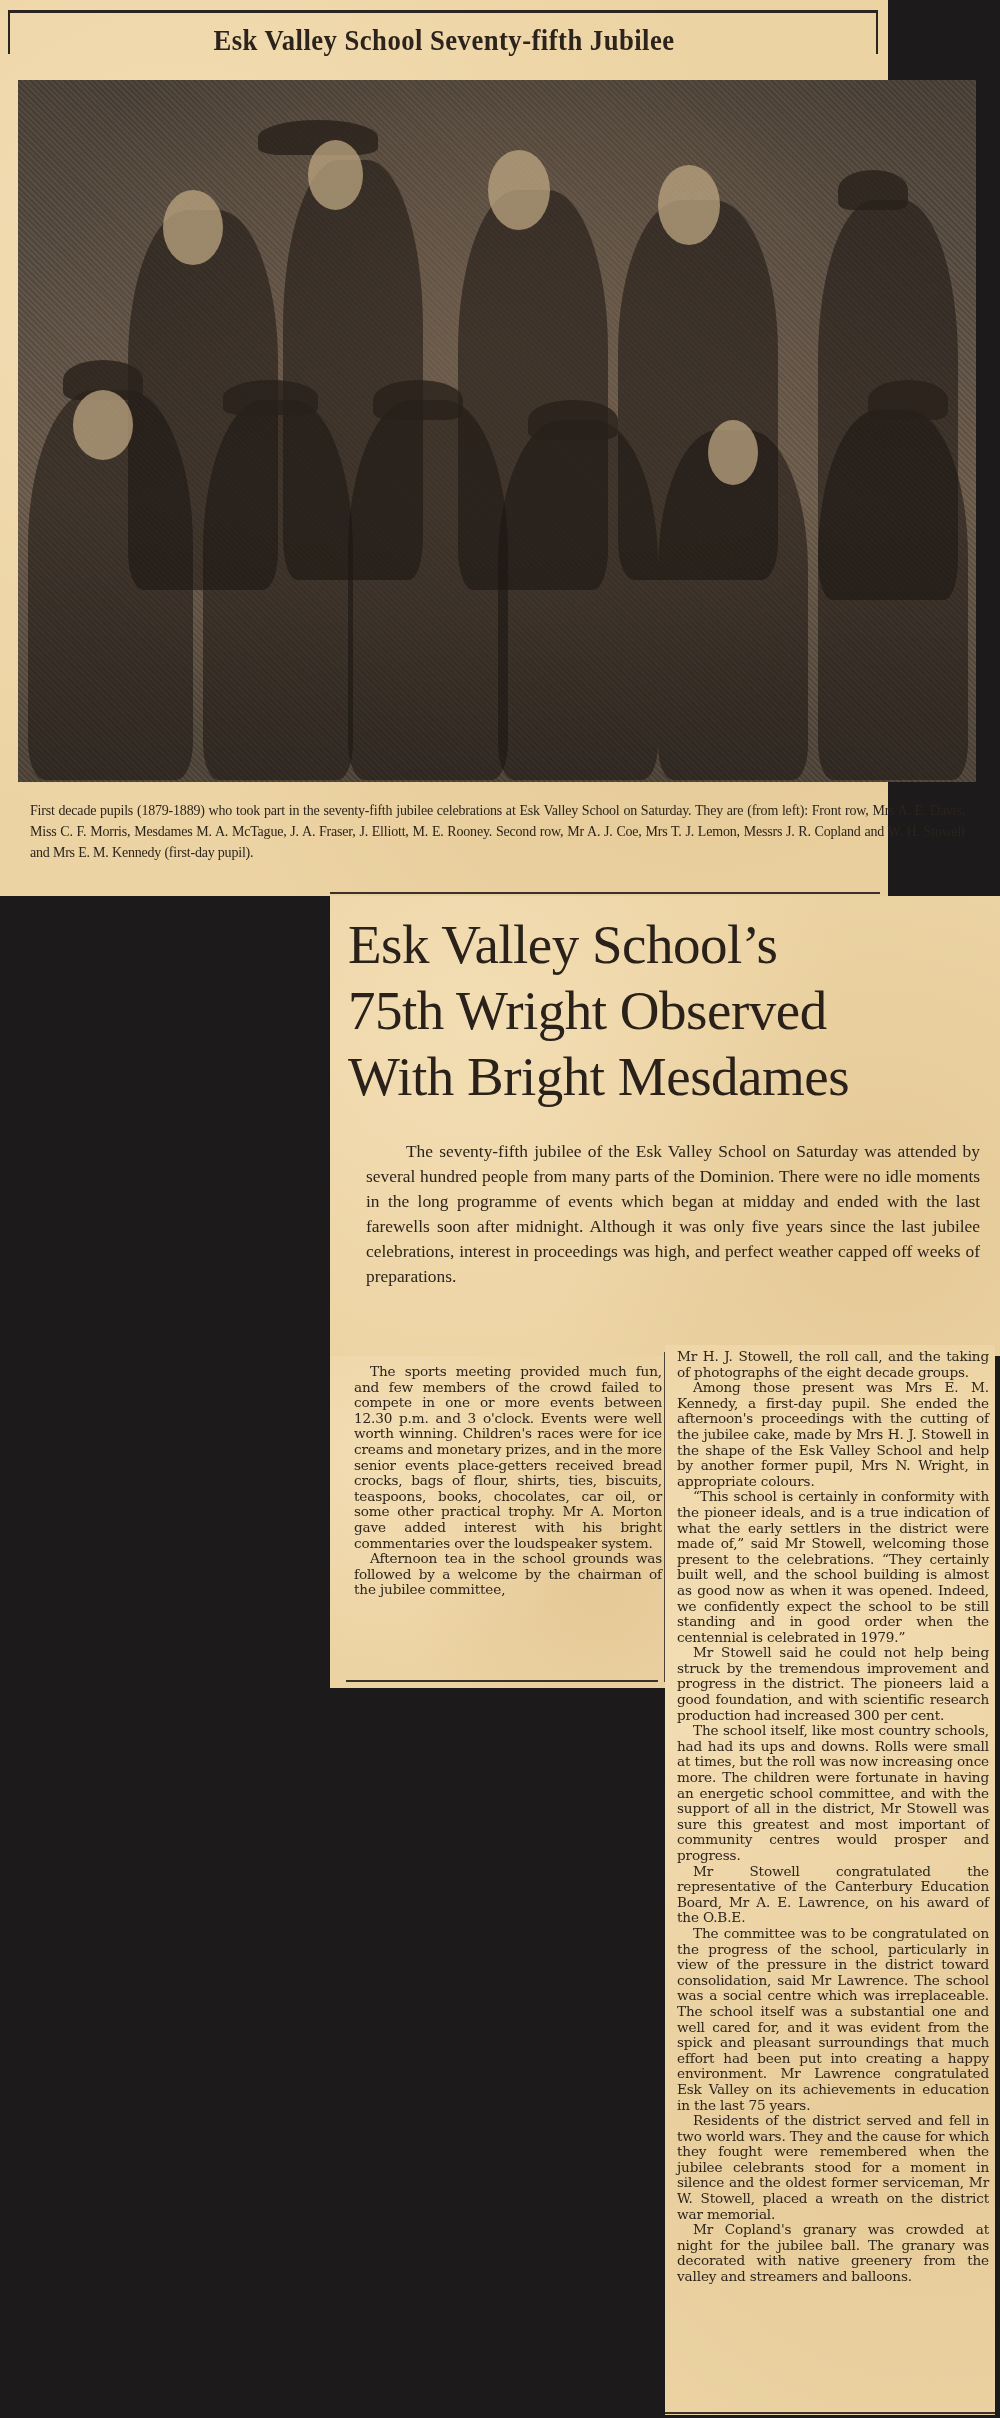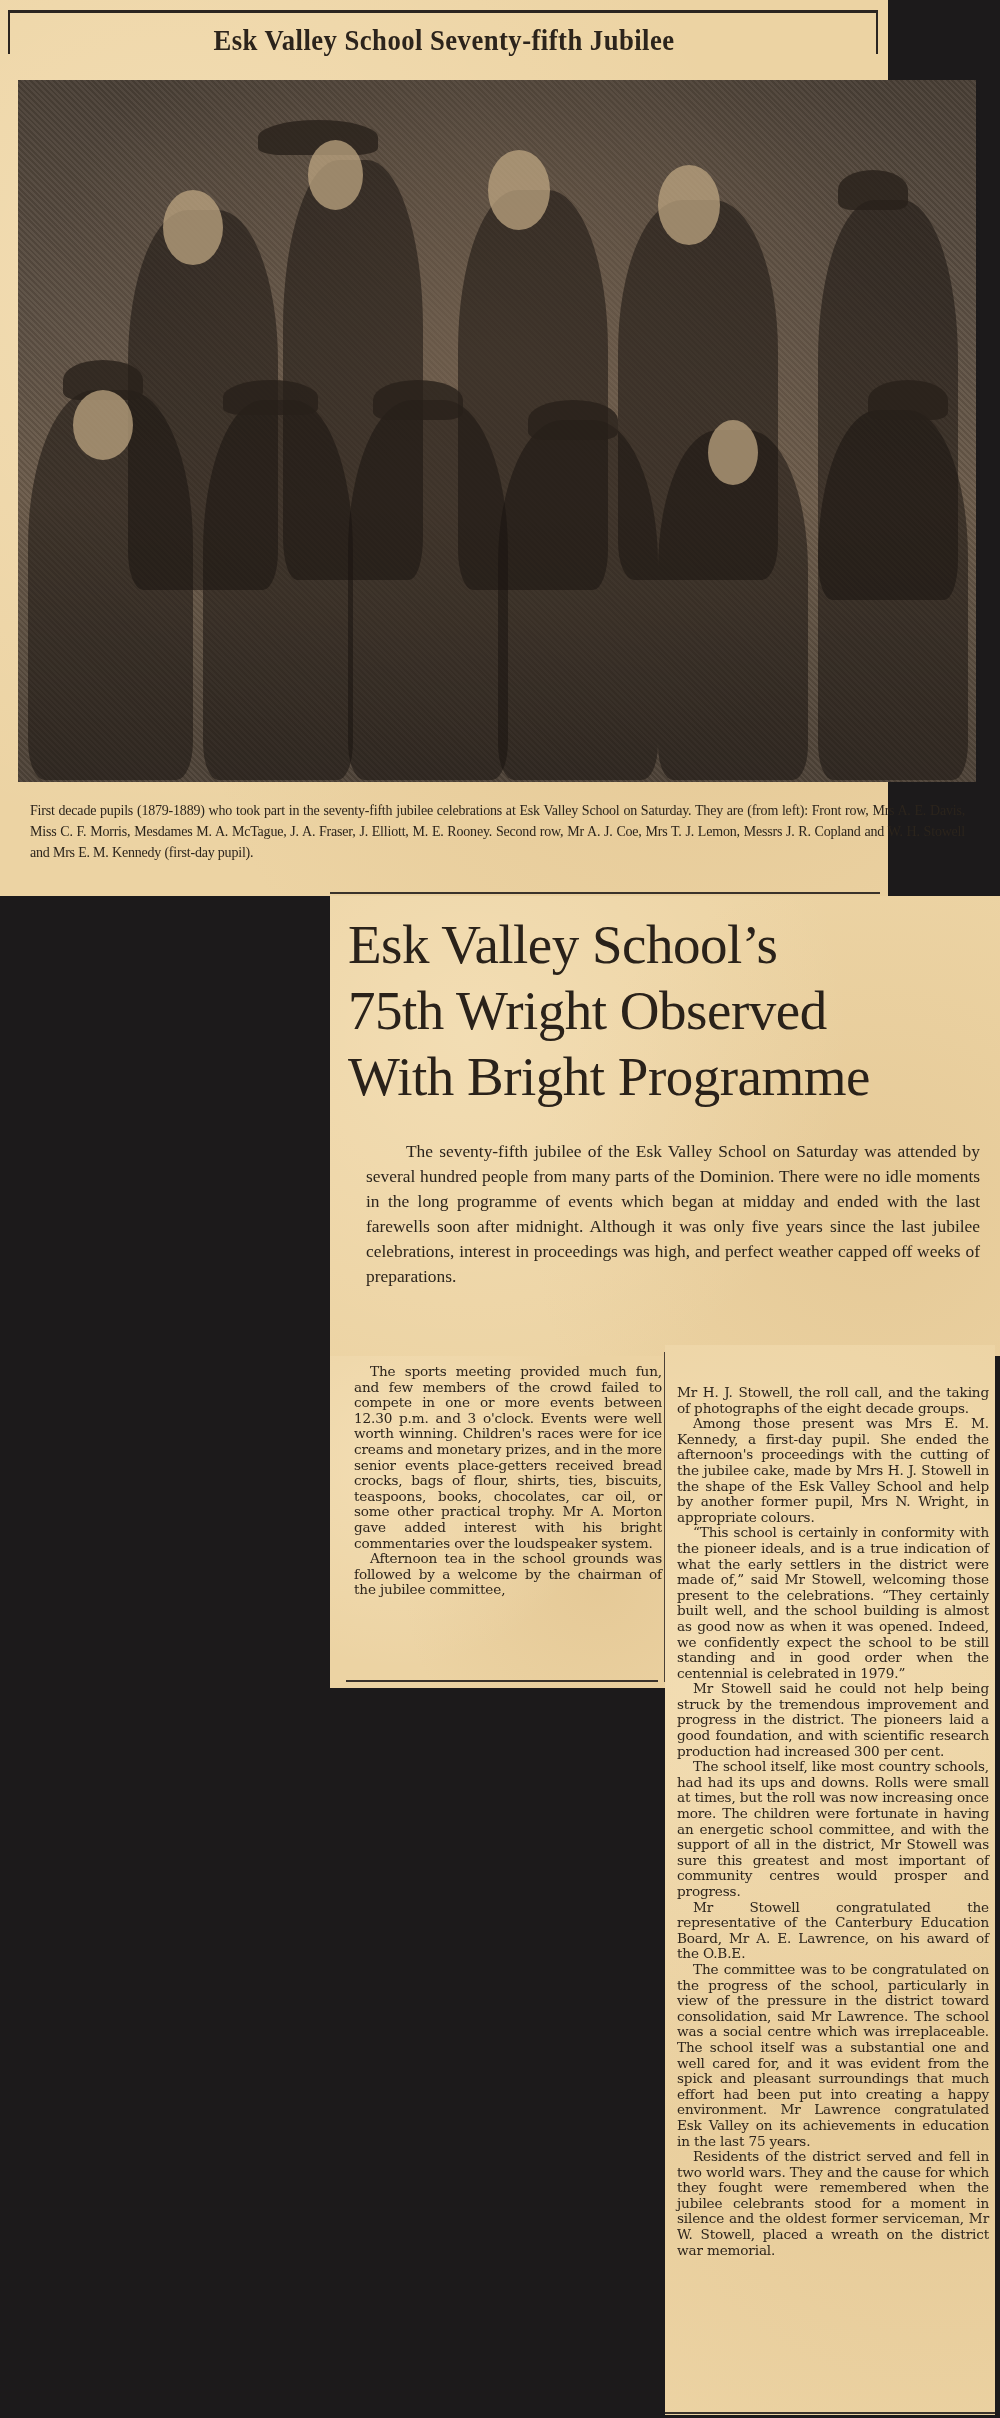--- a/index.html
+++ b/index.html
@@ -61,21 +61,21 @@
 
   
   #col-left { left: 330px; top: 1356px; width: 336px; height: 332px; }
   #col-right { left: 665px; top: 1345px; width: 330px; height: 1070px; }
   .col-text {
     position: absolute; font-family: "DejaVu Serif", serif; font-size: 13.6px;
     line-height: 15.6px; text-align: justify; color: #2c241c; letter-spacing: -0.15px;
     hyphens: manual;
   }
   .col-text p { margin: 0; text-indent: 16px; }
-  .col-text p.cont { text-indent: 0; margin-top: 36px; }
+  .col-text p.cont { text-indent: 0; }
   #col-left .col-text { left: 24px; top: 8px; width: 308px; }
   #col-right .col-text { left: 12px; top: 4px; width: 312px; }
   #col-left-rule { position: absolute; left: 16px; right: 8px; bottom: 6px; height: 2px; background: #3a322a; }
   #col-sep { position: absolute; left: 664px; top: 1352px; width: 1px; height: 330px; background: #4a4036; }
   #col-right-rule { position: absolute; left: 665px; width: 330px; top: 2412px; height: 2px; background: #3a322a; }
 </style>
 </head>
 <body>
 
 <div class="paper" id="top-clip">
@@ -114,21 +114,21 @@
   </div>
 
   <div id="caption">First decade pupils (1879-1889) who took part in the seventy-fifth jubilee celebrations at Esk Valley School on Saturday. They are (from left): Front row, Mrs A. E. Davis, Miss C. F. Morris, Mesdames M. A. McTague, J. A. Fraser, J. Elliott, M. E. Rooney. Second row, Mr A. J. Coe, Mrs T. J. Lemon, Messrs J. R. Copland and W. H. Stowell and Mrs E. M. Kennedy (first-day pupil).</div>
   <div id="caption-rule"></div>
 </div>
 
 <div class="paper" id="article-top">
   <div id="headline">
     <div>Esk Valley School’s</div>
     <div>75th Wright Observed</div>
-    <div>With Bright Programme</div>
+    <div>With Bright Mesdames</div>
   </div>
   <div id="intro">The seventy-fifth jubilee of the Esk Valley School on Saturday was attended by several hundred people from many parts of the Dominion. There were no idle moments in the long programme of events which began at midday and ended with the last farewells soon after midnight. Although it was only five years since the last jubilee celebrations, interest in proceedings was high, and perfect weather capped off weeks of preparations.</div>
 </div>
 
 <div class="paper" id="col-left">
   <div class="col-text">
     <p>The sports meeting provided much fun, and few members of the crowd failed to compete in one or more events between 12.30 p.m. and 3 o'clock. Events were well worth winning. Children's races were for ice creams and monetary prizes, and in the more senior events place-getters received bread crocks, bags of flour, shirts, ties, biscuits, teaspoons, books, chocolates, car oil, or some other practical trophy. Mr A. Morton gave added interest with his bright commentaries over the loudspeaker system.</p>
     <p>Afternoon tea in the school grounds was followed by a welcome by the chairman of the jubilee committee,</p>
   </div>
   <div id="col-left-rule"></div>
@@ -137,16 +137,17 @@
 <div class="paper" id="col-right">
   <div class="col-text">
     <p class="cont">Mr H. J. Stowell, the roll call, and the taking of photographs of the eight decade groups.</p>
     <p>Among those present was Mrs E. M. Kennedy, a first-day pupil. She ended the afternoon's proceedings with the cutting of the jubilee cake, made by Mrs H. J. Stowell in the shape of the Esk Valley School and help by another former pupil, Mrs N. Wright, in appropriate colours.</p>
     <p>“This school is certainly in conformity with the pioneer ideals, and is a true indication of what the early settlers in the district were made of,” said Mr Stowell, welcoming those present to the celebrations. “They certainly built well, and the school building is almost as good now as when it was opened. Indeed, we confidently expect the school to be still standing and in good order when the centennial is celebrated in 1979.”</p>
     <p>Mr Stowell said he could not help being struck by the tremendous improvement and progress in the district. The pioneers laid a good foundation, and with scientific research production had increased 300 per cent.</p>
     <p>The school itself, like most country schools, had had its ups and downs. Rolls were small at times, but the roll was now increasing once more. The children were fortunate in having an energetic school committee, and with the support of all in the district, Mr Stowell was sure this greatest and most important of community centres would prosper and progress.</p>
     <p>Mr Stowell congratulated the representative of the Canterbury Education Board, Mr A. E. Lawrence, on his award of the O.B.E.</p>
     <p>The committee was to be congratulated on the progress of the school, particularly in view of the pressure in the district toward consolidation, said Mr Lawrence. The school was a social centre which was irreplaceable. The school itself was a substantial one and well cared for, and it was evident from the spick and pleasant surroundings that much effort had been put into creating a happy environment. Mr Lawrence congratulated Esk Valley on its achievements in education in the last 75 years.</p>
     <p>Residents of the district served and fell in two world wars. They and the cause for which they fought were remembered when the jubilee celebrants stood for a moment in silence and the oldest former serviceman, Mr W. Stowell, placed a wreath on the district war memorial.</p>
+    <p>Mr Copland's granary was crowded at night for the jubilee ball. The granary was decorated with native greenery from the valley and streamers and balloons.</p>
   </div>
 </div>
 <div id="col-sep"></div>
 <div id="col-right-rule"></div>
 
 </body></html>

